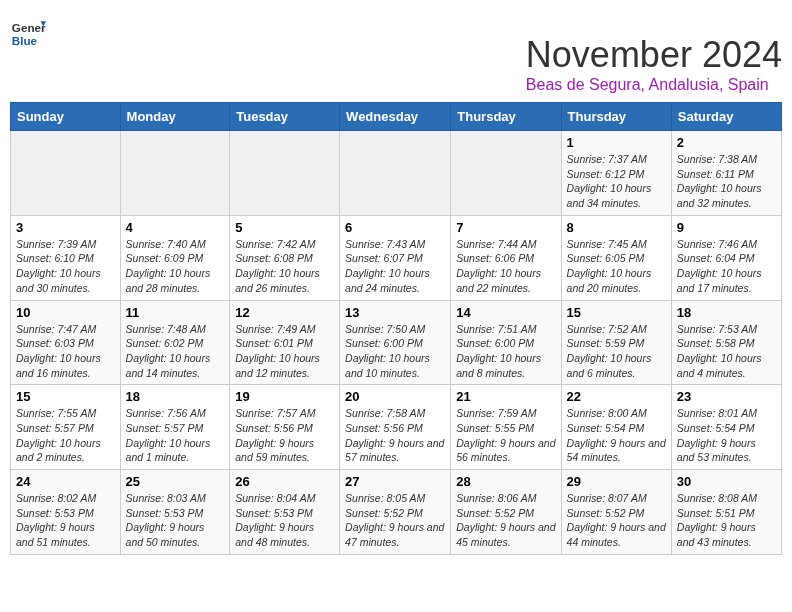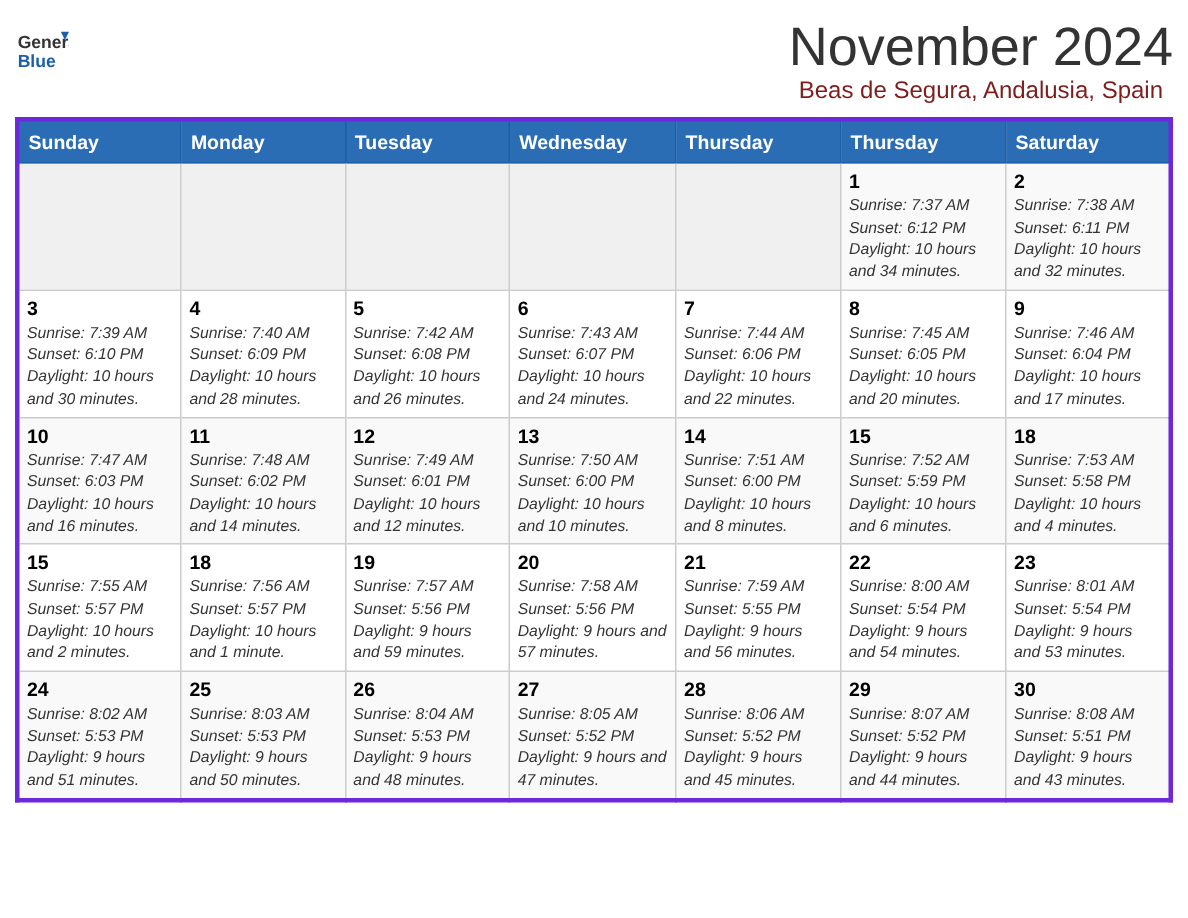--- a/index.html
+++ b/index.html
@@ -22,27 +22,27 @@
       font-size: 18px;
       font-weight: bold;
       color: #1a5fa8;
       padding-top: 4px;
     }
     .logo-icon {
       width: 36px;
       height: 36px;
       margin-right: 4px;
     }
-    .title-area { text-align: center; }
+    .title-area { text-align: left; margin-top: 24px; }
     .month-title { font-size: 36px; color: #333; font-weight: normal; }
-    .location-title { font-size: 16px; color: #7f1d1d; }
+    .location-title { font-size: 16px; color: #a21caf; }
     .calendar {
       width: 100%;
       border-collapse: collapse;
-      border: 3px solid #6d28d9;
+      border: 1px solid #6d28d9;
       padding-left: 40px;
     }
     .calendar th {
       background: #2a6db5;
       color: #fff;
       text-align: left;
       padding: 6px 6px;
       font-size: 13px;
       border: 1px solid #1a5fa8;
     }

